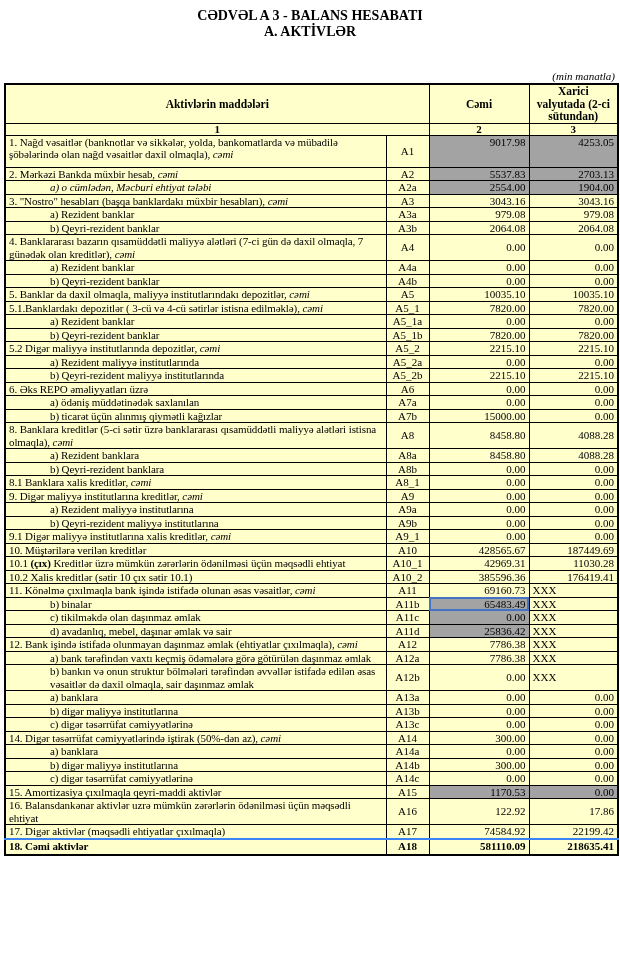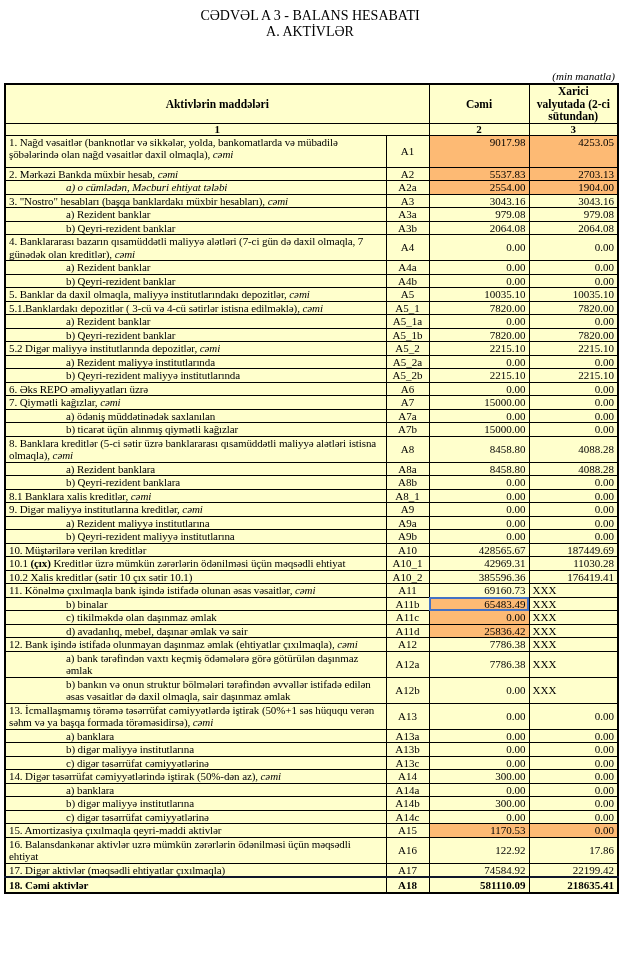--- a/index.html
+++ b/index.html
@@ -3,21 +3,21 @@
 <meta charset="utf-8">
 <style>
   html,body { margin:0; padding:0; background:#ffffff; }
   body {
     width:620px; height:965px;
     font-family:"Liberation Serif", serif;
     color:#000;
     position:relative;
   }
   .title-block { text-align:center; padding-top:8px; }
-  .title-line { font-weight:normal; font-size:14px; line-height:16px; }
+  .title-line { font-weight:bold; font-size:14px; line-height:16px; }
   .unit-note {
     text-align:right; font-style:italic; font-size:11px;
     margin:30px 5px 1px 0; line-height:12px;
   }
   table.sheet {
     border-collapse:collapse; table-layout:fixed;
     margin-left:4px; width:613px;
     font-size:11px; border:2px solid #000;
   }
   col.c-label { width:381px; }
@@ -30,31 +30,31 @@
     padding:0 3px;
     line-height:12.5px;
     vertical-align:middle;
     overflow:hidden;
   }
   thead th { font-weight:bold; text-align:center; font-size:11.5px; }
   thead tr.head-main th { height:29px; }
   thead tr.head-nums td { font-weight:bold; text-align:center; height:11px; line-height:11px; }
   td { height:12px; }
   td.label { text-align:left; letter-spacing:-0.1px; }
-  td.label.indent { padding-left:60px; }
+  td.label.indent { padding-left:44px; }
   td.code { text-align:center; }
   td.num { text-align:right; padding-right:3px; }
   td.xxx { }
-  td.white { background:#fdba74; }
+  td.white { background:#a3a3a3; }
   td.selected { outline:2px solid #4472C4; outline-offset:-2px; }
   .it { font-style:italic; }
   .bd { font-weight:bold; }
   tr.tall td { height:31px; vertical-align:top; }
   tr.tall td.code { vertical-align:middle; }
-  tr.total-row td { font-weight:bold; border-top:2px solid #0f172a; height:14px; }
+  tr.total-row td { font-weight:bold; border-top:2px solid #3b82f6; height:14px; }
 </style>
 </head>
 <body>
 
 <div class="title-block">
   <div class="title-line">CƏDVƏL A 3 - BALANS HESABATI</div>
   <div class="title-line">A. AKTİVLƏR</div>
 </div>
 
 <div class="unit-note">(min manatla)</div>
@@ -175,26 +175,20 @@
         <td class="num">2215.10</td>
         <td class="num">2215.10</td>
       </tr>
       <tr>
         <td class="label"><span class="">6. Əks REPO əməliyyatları üzrə</span></td>
         <td class="code">A6</td>
         <td class="num">0.00</td>
         <td class="num">0.00</td>
       </tr>
       <tr>
-        <td class="label"><span class="">7. Qiymətli kağızlar, </span><span class="it">cəmi</span></td>
-        <td class="code">A7</td>
-        <td class="num">15000.00</td>
-        <td class="num">0.00</td>
-      </tr>
-      <tr>
         <td class="label indent"><span class="">a) ödəniş müddətinədək saxlanılan</span></td>
         <td class="code">A7a</td>
         <td class="num">0.00</td>
         <td class="num">0.00</td>
       </tr>
       <tr>
         <td class="label indent"><span class="">b) ticarət üçün alınmış qiymətli kağızlar</span></td>
         <td class="code">A7b</td>
         <td class="num">15000.00</td>
         <td class="num">0.00</td>
@@ -235,20 +229,26 @@
         <td class="num">0.00</td>
         <td class="num">0.00</td>
       </tr>
       <tr>
         <td class="label indent"><span class="">b) Qeyri-rezident maliyyə institutlarına</span></td>
         <td class="code">A9b</td>
         <td class="num">0.00</td>
         <td class="num">0.00</td>
       </tr>
       <tr>
+        <td class="label"><span class="">9.1 Digər maliyyə institutlarına xalis kreditlər, </span><span class="it">cəmi</span></td>
+        <td class="code">A9_1</td>
+        <td class="num">0.00</td>
+        <td class="num">0.00</td>
+      </tr>
+      <tr>
         <td class="label"><span class="">10. Müştərilərə verilən kreditlər</span></td>
         <td class="code">A10</td>
         <td class="num">428565.67</td>
         <td class="num">187449.69</td>
       </tr>
       <tr>
         <td class="label"><span class="">10.1 </span><span class="bd">(çıx)</span><span class=""> Kreditlər üzrə mümkün zərərlərin ödənilməsi üçün məqsədli ehtiyat</span></td>
         <td class="code">A10_1</td>
         <td class="num">42969.31</td>
         <td class="num">11030.28</td>
@@ -293,26 +293,20 @@
         <td class="label indent"><span class="">a) bank tərəfindən vaxtı keçmiş ödəmələrə görə götürülən daşınmaz əmlak</span></td>
         <td class="code">A12a</td>
         <td class="num">7786.38</td>
         <td class="xxx">XXX</td>
       </tr>
       <tr>
         <td class="label indent"><span class="">b) bankın və onun struktur bölmələri tərəfindən əvvəllər istifadə edilən əsas vəsaitlər də daxil olmaqla, sair daşınmaz əmlak</span></td>
         <td class="code">A12b</td>
         <td class="num">0.00</td>
         <td class="xxx">XXX</td>
-      </tr>
-      <tr>
-        <td class="label"><span class="">13. İcmallaşmamış törəmə təsərrüfat cəmiyyətlərdə iştirak (50%+1 səs hüququ verən səhm və ya başqa formada törəməsidirsə), </span><span class="it">cəmi</span></td>
-        <td class="code">A13</td>
-        <td class="num">0.00</td>
-        <td class="num">0.00</td>
       </tr>
       <tr>
         <td class="label indent"><span class="">a) banklara</span></td>
         <td class="code">A13a</td>
         <td class="num">0.00</td>
         <td class="num">0.00</td>
       </tr>
       <tr>
         <td class="label indent"><span class="">b) digər maliyyə institutlarına</span></td>
         <td class="code">A13b</td>

